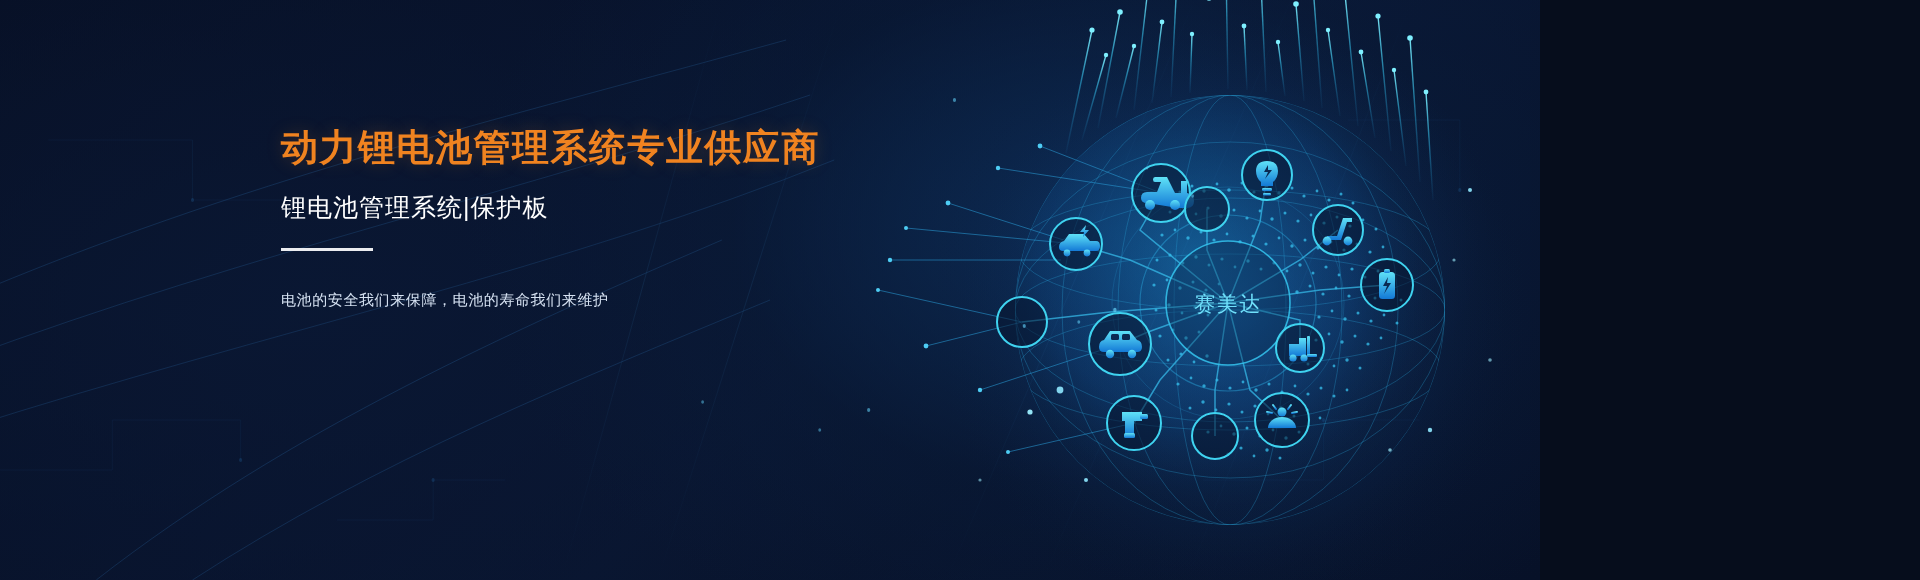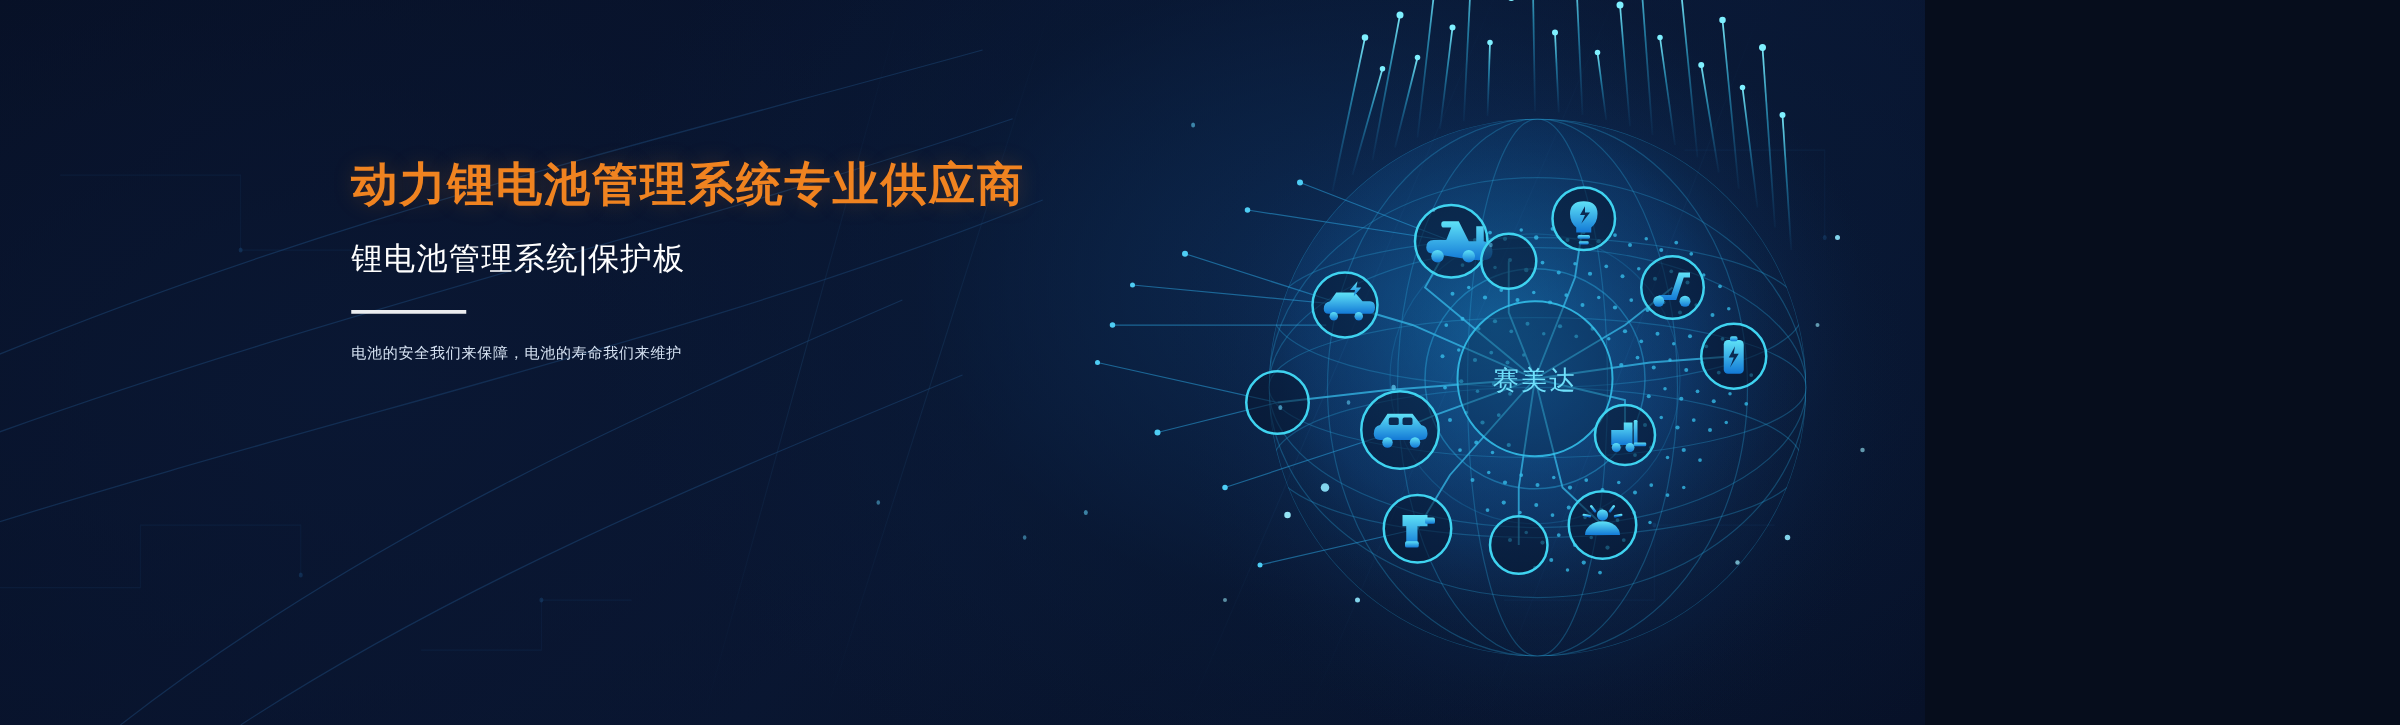--- a/index.html
+++ b/index.html
@@ -54,22 +54,22 @@
     white-space: nowrap;
   }
   .rule {
     margin-top: 26px;
     width: 92px;
     height: 3px;
     background: #ffffff;
     opacity: 0.92;
   }
   .tagline {
-    margin: 23px 0 0 0;
-    font-size: 12px;
+    margin: 39px 0 0 0;
+    font-size: 15px;
     line-height: 1.35;
     letter-spacing: 0.6px;
     color: #d6e2f2;
     white-space: nowrap;
   }
 
   
   .globe-wrap {
     position: absolute;
     left: 830px;

